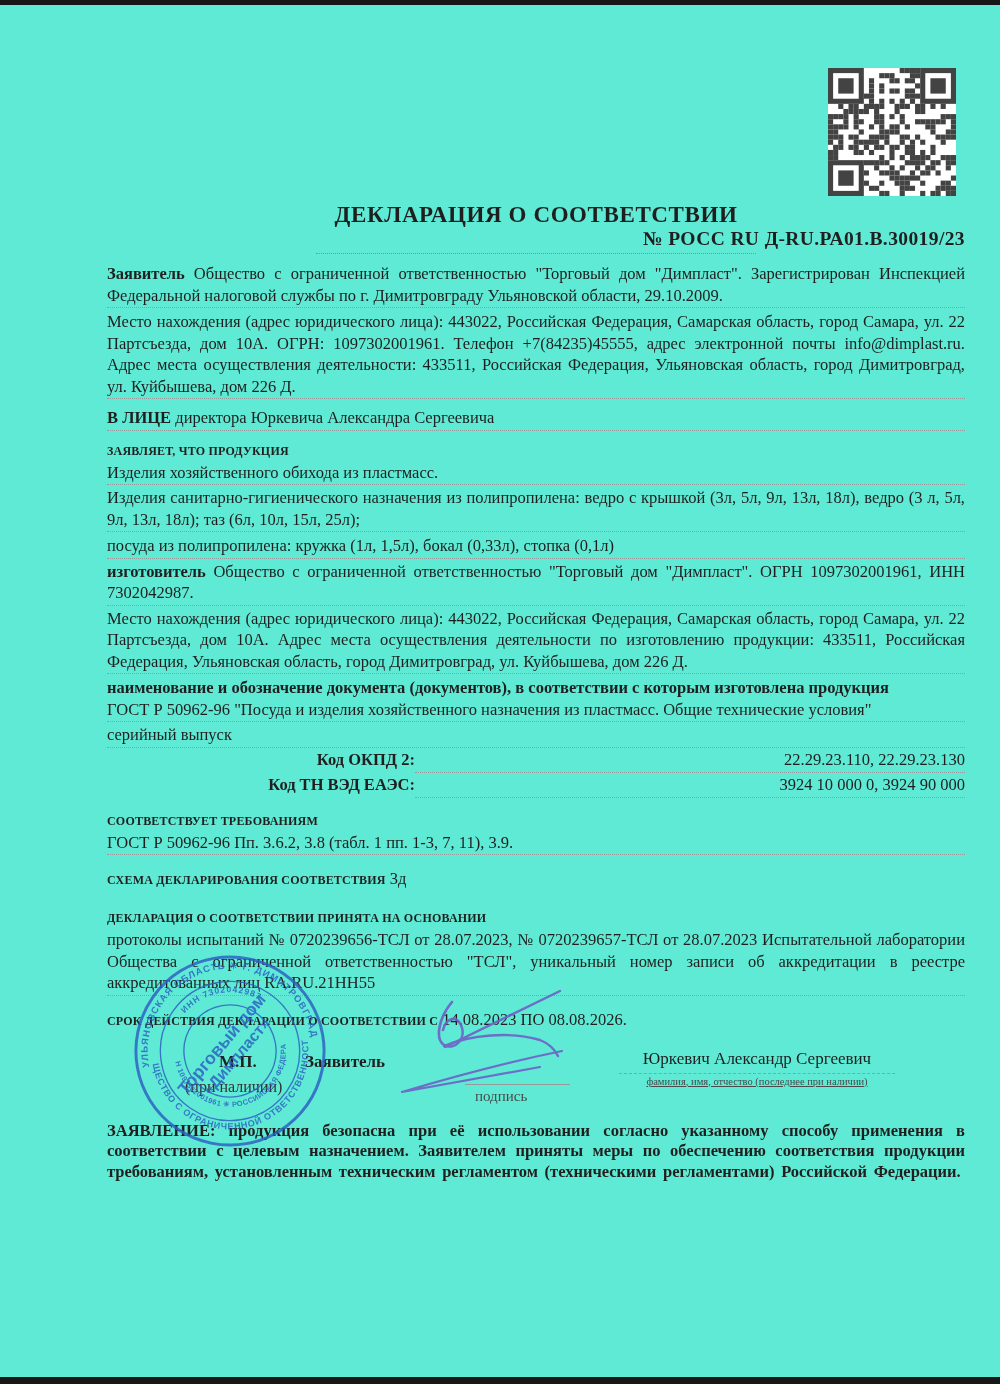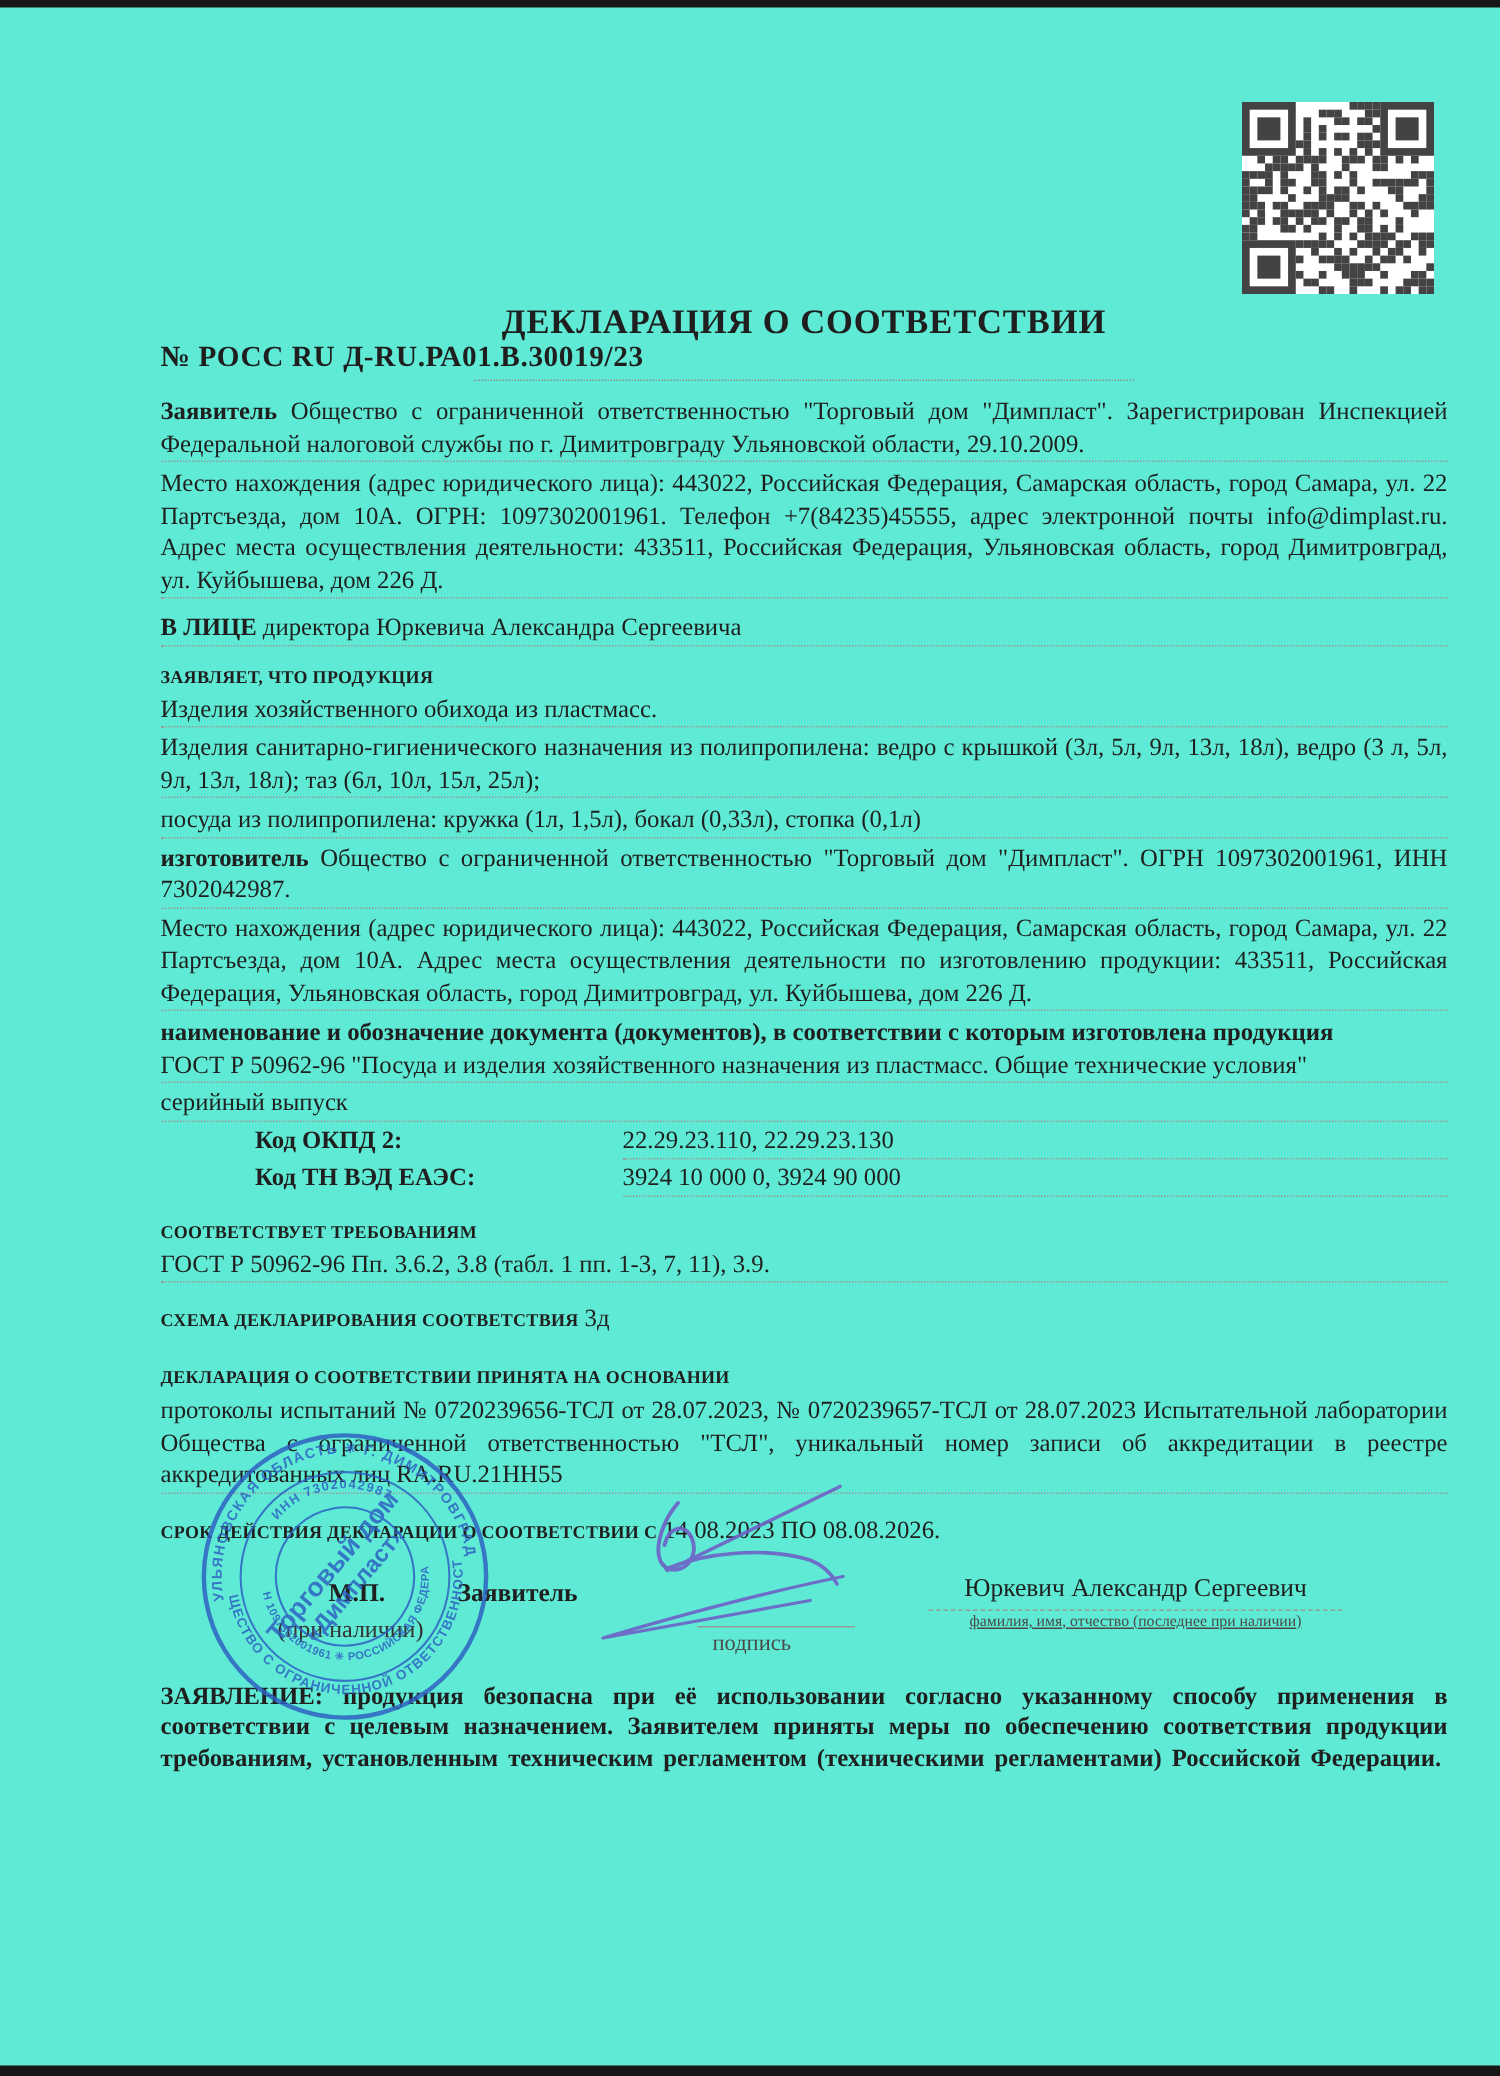--- a/index.html
+++ b/index.html
@@ -8,33 +8,33 @@
     background:#5eead4;overflow:hidden;
     font-family:"Liberation Serif","DejaVu Serif",serif;
     color:#1f1f1f;
   }
   .edge-top{position:absolute;left:0;top:0;width:100%;height:5px;background:#171717;}
   .edge-bottom{position:absolute;left:0;bottom:0;width:100%;height:7px;background:#171717;}
 
   .content{position:absolute;left:107px;top:0;width:858px;}
 
   .doc-title{margin:202px 0 0;text-align:center;font-size:23px;font-weight:bold;letter-spacing:.6px;line-height:25px;}
-  .doc-number{margin:1px 0 0;text-align:left;font-size:19.5px;font-weight:bold;letter-spacing:.4px;line-height:22px;}
+  .doc-number{margin:1px 0 0;text-align:right;font-size:19.5px;font-weight:bold;letter-spacing:.4px;line-height:22px;}
   .doc-number-rule{width:440px;margin:3px auto 0;border-bottom:1.5px dotted #8f8f8f;}
 
   p,.h{margin:0;font-size:16.5px;line-height:21.5px;}
   .rule{border-bottom:1.5px dotted #9a9a9a;padding-bottom:1px;}
   .jst{text-align:justify;text-align-last:left;}
   b.lead{font-weight:bold;}
   .h{font-weight:bold;font-size:12px;line-height:22px;letter-spacing:.2px;}
 
   .mt9{margin-top:9px;} .mt8{margin-top:8px;} .mt3{margin-top:3px;} .mt2{margin-top:2px;}
   .mt12{margin-top:12px;} .mt14{margin-top:14px;} .mt16{margin-top:16px;}
 
-  .code-row{display:flex;align-items:baseline;padding-left:63px;font-size:16.5px;line-height:24px;}
+  .code-row{display:flex;align-items:baseline;padding-left:63px;font-size:16.5px;line-height:24px;text-align:right;}
   .code-label{width:245px;font-weight:bold;flex:0 0 auto;}
   .code-value{flex:1 1 auto;border-bottom:1.5px dotted #9a9a9a;}
 
   .sig-block{position:relative;height:78px;margin-top:6px;font-size:17px;}
   .sig-mp{position:absolute;left:112px;top:14px;font-weight:bold;}
   .sig-mp-note{position:absolute;left:78px;top:40px;font-size:16px;color:#333;}
   .sig-applicant{position:absolute;left:198px;top:14px;font-weight:bold;}
   .sig-line{position:absolute;left:358px;top:24px;width:105px;height:22px;border-bottom:1px solid #999;}
   .sig-caption{position:absolute;left:368px;top:50px;font-size:15px;color:#4a4a4a;}
   .fio{position:absolute;left:512px;top:10px;width:276px;text-align:center;}

